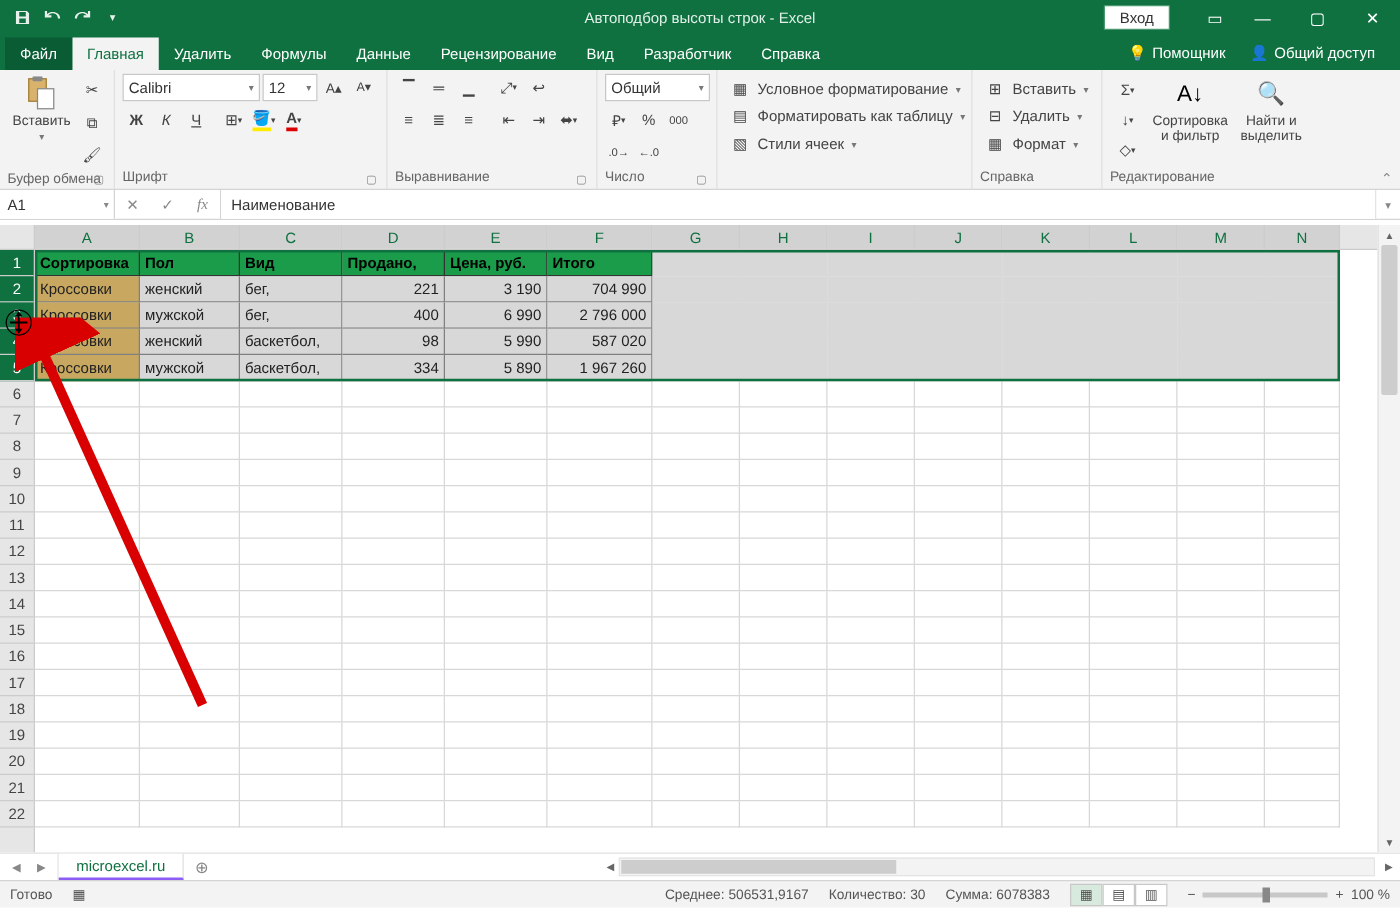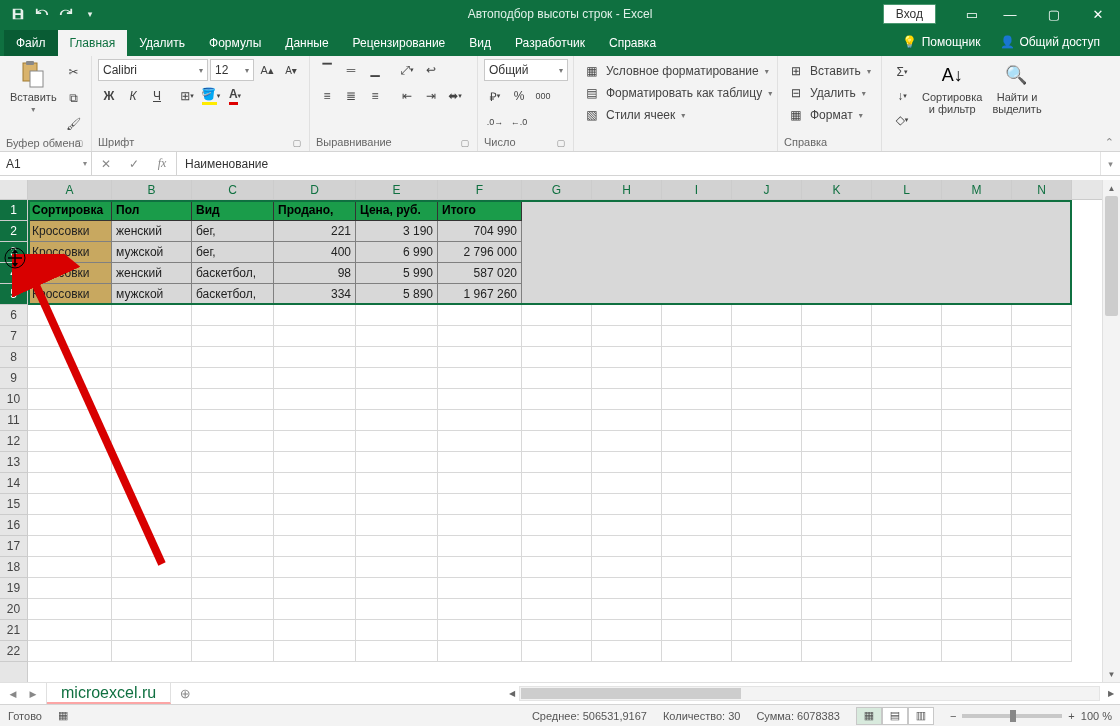--- a/index.html
+++ b/index.html
@@ -76,21 +76,21 @@
 
 
 .resizecur { position:absolute; left:4px; top:71px; width:22px; height:22px; pointer-events:none; z-index:30;}
 .redarrow { position:absolute; left:12px; top:78px; pointer-events:none; z-index:29;}
 .spacer4 { height:4px; background:#fff;}
 
 
 .sheetbar { height:22px; background:#fff; border-top:1px solid #e0e0e0; display:flex; align-items:stretch; }
 .sheetnav { display:flex; align-items:center; padding:0 4px; gap:2px; border-right:1px solid #e0e0e0;}
 .sheetnav .nbtn { width:18px; display:flex; align-items:center; justify-content:center; color:#888; font-size:9px; cursor:pointer;}
-.sheettab { padding:0 14px; display:flex; align-items:center; font-size:16px; color:#0f7040; border-right:1px solid #e0e0e0; background:#fff; border-bottom:2px solid #fca5a5; cursor:pointer;}
+.sheettab { padding:0 14px; display:flex; align-items:center; font-size:12px; color:#0f7040; border-right:1px solid #e0e0e0; background:#fff; border-bottom:2px solid #8b5cf6; cursor:pointer;}
 .addsheet { width:28px; display:flex; align-items:center; justify-content:center; color:#888; cursor:pointer; font-size:13px;}
 .hscroll { flex:1; display:flex; align-items:center; justify-content:flex-end; position:relative;}
 .hscroll .track { position:absolute; left:320px; right:20px; top:3px; bottom:3px; background:#f3f3f3; border:1px solid #e4e4e4;}
 .hscroll .thumb { position:absolute; left:322px; width:220px; top:5px; bottom:5px; background:#cdcdcd;}
 .hscroll .harr { width:18px; display:flex; align-items:center; justify-content:center; color:#666; font-size:8px;}
 
 
 .status { height:22px; background:#f3f3f3; border-top:1px solid #d4d4d4; display:flex; align-items:center; font-size:11px; color:#555; padding:0 8px; gap:16px;}
 .status .spacer { flex:1; }
 .viewbtns { display:flex; gap:0; }
@@ -319,20 +319,23 @@
         <div class="ico" style="font-size:18px;">A↓</div>
         <div class="lbl" style="white-space:pre;">Сортировка
 и фильтр</div>
       </div>
       <div class="bigbtn">
         <div class="ico" style="font-size:18px;">🔍</div>
         <div class="lbl" style="white-space:pre;">Найти и
 выделить</div>
       </div>
     </div>
+    <div class="group-label">
+        <span>Редактирование</span>
+      </div>
   </div>
   <div class="ribcollapse">⌃</div>
 </div>
 
 <div class="fbar">
   <div class="namebox">
       <span>A1</span>
       <span class="arr">▾</span>
     </div>
   <div class="fbtns">

